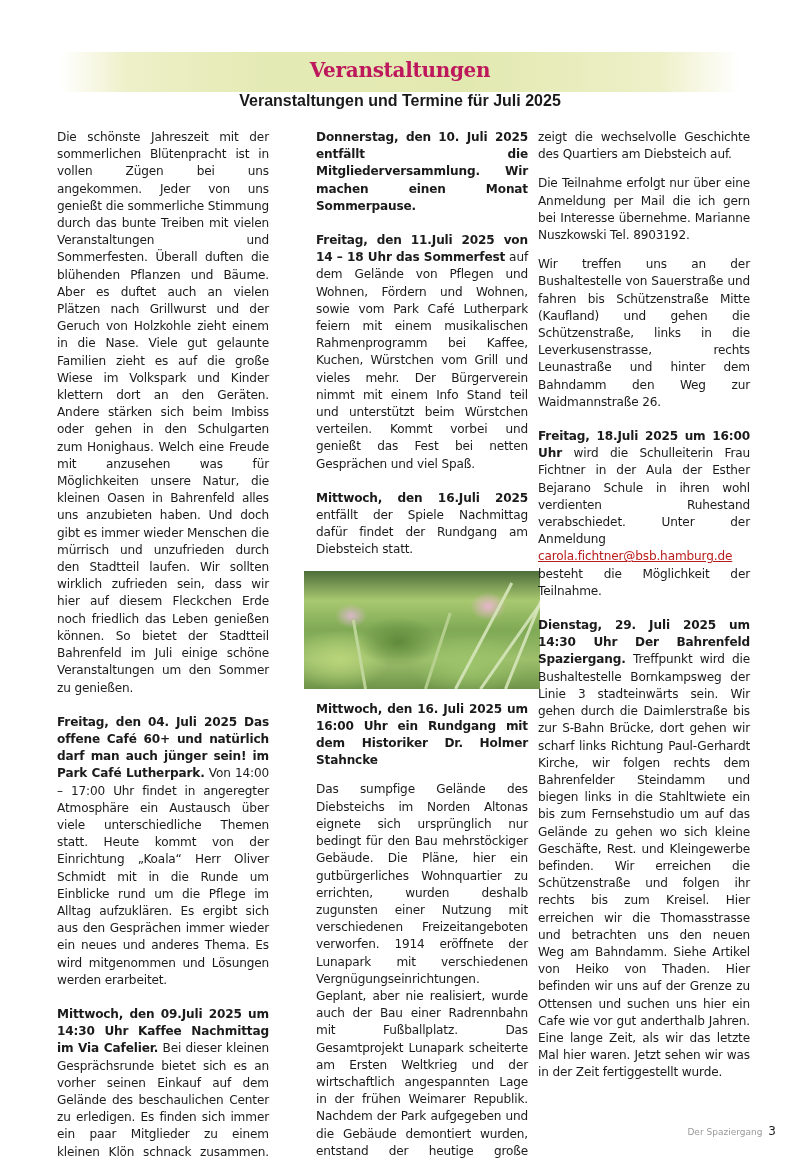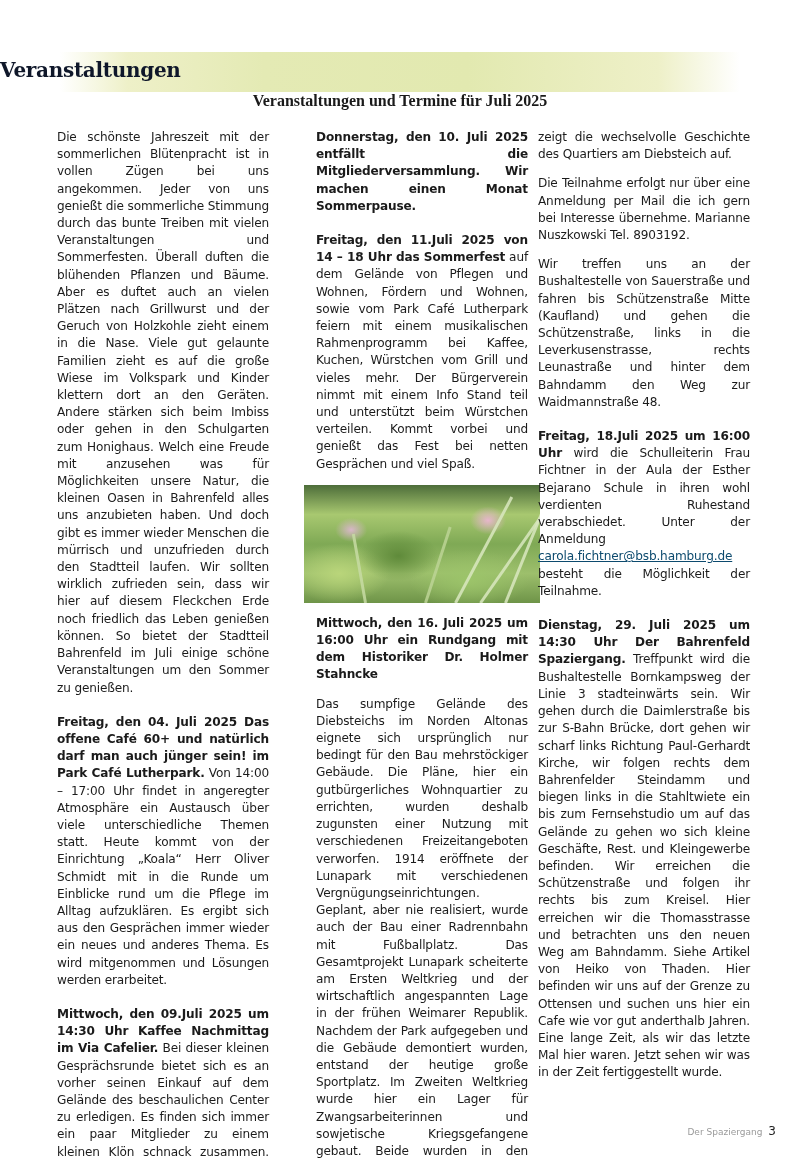--- a/index.html
+++ b/index.html
@@ -2,26 +2,26 @@
 <html><head>
 <meta charset="utf-8">
 <style>
   html, body { margin: 0; padding: 0; background: #ffffff; }
   body { width: 800px; height: 1162px; position: relative; overflow: hidden; font-family: "DejaVu Sans", sans-serif; color: #1b1b1b; }
   .band {
     position: absolute; left: 60px; top: 52px; width: 680px; height: 40px;
     background: linear-gradient(to right, rgba(255,255,255,0) 0%, #eef0c8 10%, #e4eab4 30%, #e2e9b0 60%, #eef0c8 88%, rgba(255,255,255,0) 100%);
   }
   .section-title {
-    position: absolute; left: 0; top: 58px; width: 800px; 
-    font-family: "DejaVu Serif", serif; font-weight: bold; font-size: 20px; color: #0f172a; letter-spacing: -0.3px;
+    position: absolute; left: 0; top: 58px; width: 800px; text-align: center;
+    font-family: "DejaVu Serif", serif; font-weight: bold; font-size: 20px; color: #be185d; letter-spacing: -0.3px;
   }
   .subtitle {
     position: absolute; left: 0; top: 92px; width: 800px; text-align: center;
-    font-family: Liberation Serif, serif; font-weight: bold; font-size: 16px; color: #1a1a1a;
+    font-family: Liberation Sans, sans-serif; font-weight: bold; font-size: 16px; color: #1a1a1a;
   }
   .col {
     position: absolute; top: 117px; width: 236px;
     font-size: 12.1px; line-height: 17.2px; text-align: justify; hyphens: manual; letter-spacing: -0.15px;
   }
   .col1 { left: 45px; }
   .col2 { left: 304px; }
   .col3 { left: 526px; }
   .col p { margin: 12px; }
   .col p.gap { margin-top: 17px; }
@@ -30,21 +30,21 @@
     width: 236px; height: 118px; margin: 6px 0 4px 0; position: relative; overflow: hidden;
     background:
       radial-gradient(ellipse 18px 14px at 78% 30%, #e7b6cc 0%, rgba(231,182,204,0) 100%),
       radial-gradient(ellipse 16px 12px at 20% 38%, #d8b7c8 0%, rgba(216,183,200,0) 100%),
       radial-gradient(ellipse 40px 25px at 40% 60%, #5f8a3a 0%, rgba(95,138,58,0) 100%),
       radial-gradient(ellipse 60px 30px at 70% 80%, #9cc46a 0%, rgba(156,196,106,0) 100%),
       radial-gradient(ellipse 50px 30px at 15% 75%, #b9d57a 0%, rgba(185,213,122,0) 100%),
       linear-gradient(to bottom, #4d6d3a 0%, #a8c870 25%, #7fa955 50%, #9dbf6c 75%, #6e9448 100%);
   }
   .photo .blade { position: absolute; width: 3px; background: #d9e8bf; transform-origin: bottom; opacity: 0.85; }
-  .link { color: #0c4a6e; text-decoration: underline; }
+  .link { color: #b91c1c; text-decoration: underline; }
   .footer {
     position: absolute; right: 24px; top: 1124px; font-size: 9px; color: #9a9a9a;
   }
   .footer .pg { font-size: 12px; color: #222; margin-left: 6px; }
 </style>
 </head>
 <body>
 
 <div class="band"></div>
 <div class="section-title">Veranstaltungen</div>
@@ -52,34 +52,35 @@
 
 <div class="col col1">
   <p>Die schönste Jahreszeit mit der sommerlichen Blütenpracht ist in vollen Zügen bei uns angekommen. Jeder von uns genießt die sommerliche Stimmung durch das bunte Treiben mit vielen Veranstaltungen und Sommerfesten. Überall duften die blühenden Pflanzen und Bäume. Aber es duftet auch an vielen Plätzen nach Grillwurst und der Geruch von Holzkohle zieht einem in die Nase. Viele gut gelaunte Familien zieht es auf die große Wiese im Volkspark und Kinder klettern dort an den Geräten. Andere stärken sich beim Imbiss oder gehen in den Schulgarten zum Honighaus. Welch eine Freude mit anzusehen was für Möglichkeiten unsere Natur, die kleinen Oasen in Bahrenfeld alles uns anzubieten haben. Und doch gibt es immer wieder Menschen die mürrisch und unzufrieden durch den Stadtteil laufen. Wir sollten wirklich zufrieden sein, dass wir hier auf diesem Fleckchen Erde noch friedlich das Leben genießen können. So bietet der Stadtteil Bahrenfeld im Juli einige schöne Veranstaltungen um den Sommer zu genießen.</p>
   <p class="gap"><span class="b">Freitag, den 04. Juli 2025 Das offene Café 60+ und natürlich darf man auch jünger sein! im Park Café Lutherpark.</span><span> Von 14:00 – 17:00 Uhr findet in angeregter Atmosphäre ein Austausch über viele unterschiedliche Themen statt. Heute kommt von der Einrichtung „Koala“ Herr Oliver Schmidt mit in die Runde um Einblicke rund um die Pflege im Alltag aufzuklären. Es ergibt sich aus den Gesprächen immer wieder ein neues und anderes Thema. Es wird mitgenommen und Lösungen werden erarbeitet.</span></p>
   <p class="gap"><span class="b">Mittwoch, den 09.Juli 2025 um 14:30 Uhr Kaffee Nachmittag im Via Cafelier.</span><span> Bei dieser kleinen Gesprächsrunde bietet sich es an vorher seinen Einkauf auf dem Gelände des beschaulichen Center zu erledigen. Es finden sich immer ein paar Mitglieder zu einem kleinen Klön schnack zusammen. Kommen Sie vorbei und machen sie Pause nach ihrem Einkauf! Anmeldung und Fragen bei Petra Liedtke.Tel.: 895565</span></p>
 </div>
 
 <div class="col col2">
   <p class="b">Donnerstag, den 10. Juli 2025 entfällt die Mitgliederversammlung. Wir machen einen Monat Sommerpause.</p>
   <p class="gap"><span class="b">Freitag, den 11.Juli 2025 von 14 – 18 Uhr das Sommerfest</span><span> auf dem Gelände von Pflegen und Wohnen, Fördern und Wohnen, sowie vom Park Café Lutherpark feiern mit einem musikalischen Rahmenprogramm bei Kaffee, Kuchen, Würstchen vom Grill und vieles mehr. Der Bürgerverein nimmt mit einem Info Stand teil und unterstützt beim Würstchen verteilen. Kommt vorbei und genießt das Fest bei netten Gesprächen und viel Spaß.</span></p>
+  <p class="gap"><span class="b">Mittwoch, den 16.Juli 2025</span><span> entfällt der Spiele Nachmittag dafür findet der Rundgang am Diebsteich statt.</span></p>
   <div class="photo" title="Seerosen und Schilf am Diebsteich">
     <div class="blade" style="left:150px;bottom:0;height:120px;transform:rotate(28deg);"></div>
     <div class="blade" style="left:175px;bottom:0;height:110px;transform:rotate(35deg);"></div>
     <div class="blade" style="left:200px;bottom:0;height:100px;transform:rotate(22deg);"></div>
     <div class="blade" style="left:60px;bottom:0;height:70px;transform:rotate(-10deg);background:#c7dba3;"></div>
     <div class="blade" style="left:120px;bottom:0;height:80px;transform:rotate(18deg);background:#bcd495;"></div>
   </div>
   <p class="b">Mittwoch, den 16. Juli 2025 um 16:00 Uhr ein Rundgang mit dem Historiker Dr. Holmer Stahncke</p>
   <p>Das sumpfige Gelände des Diebsteichs im Norden Altonas eignete sich ursprünglich nur bedingt für den Bau mehrstöckiger Gebäude. Die Pläne, hier ein gutbürgerliches Wohnquartier zu errichten, wurden deshalb zugunsten einer Nutzung mit verschiedenen Freizeitangeboten verworfen. 1914 eröffnete der Lunapark mit verschiedenen Vergnügungseinrichtungen. Geplant, aber nie realisiert, wurde auch der Bau einer Radrennbahn mit Fußballplatz. Das Gesamtprojekt Lunapark scheiterte am Ersten Weltkrieg und der wirtschaftlich angespannten Lage in der frühen Weimarer Republik. Nachdem der Park aufgegeben und die Gebäude demontiert wurden, entstand der heutige große Sportplatz. Im Zweiten Weltkrieg wurde hier ein Lager für Zwangsarbeiterinnen und sowjetische Kriegsgefangene gebaut. Beide wurden in den letzten Kriegstagen zerstört. Der Historiker Dr. Holmer Stahncke</p>
 </div>
 
 <div class="col col3">
   <p>zeigt die wechselvolle Geschichte des Quartiers am Diebsteich auf.</p>
   <p>Die Teilnahme erfolgt nur über eine Anmeldung per Mail die ich gern bei Interesse übernehme. Marianne Nuszkowski Tel. 8903192.</p>
-  <p>Wir treffen uns an der Bushaltestelle von Sauerstraße und fahren bis Schützenstraße Mitte (Kaufland) und gehen die Schützenstraße, links in die Leverkusenstrasse, rechts Leunastraße und hinter dem Bahndamm den Weg zur Waidmannstraße 48.</p>
+  <p>Wir treffen uns an der Bushaltestelle von Sauerstraße und fahren bis Schützenstraße Mitte (Kaufland) und gehen die Schützenstraße, links in die Leverkusenstrasse, rechts Leunastraße und hinter dem Bahndamm den Weg zur Waidmannstraße 26.</p>
   <p class="gap"><span class="b">Freitag, 18.Juli 2025 um 16:00 Uhr</span><span> wird die Schulleiterin Frau Fichtner in der Aula der Esther Bejarano Schule in ihren wohl verdienten Ruhestand verabschiedet. Unter der Anmeldung </span><span class="link">carola.fichtner@bsb.hamburg.de</span><span> besteht die Möglichkeit der Teilnahme.</span></p>
   <p class="gap"><span class="b">Dienstag, 29. Juli 2025 um 14:30 Uhr Der Bahrenfeld Spaziergang.</span><span> Treffpunkt wird die Bushaltestelle Bornkampsweg der Linie 3 stadteinwärts sein. Wir gehen durch die Daimlerstraße bis zur S-Bahn Brücke, dort gehen wir scharf links Richtung Paul-Gerhardt Kirche, wir folgen rechts dem Bahrenfelder Steindamm und biegen links in die Stahltwiete ein bis zum Fernsehstudio um auf das Gelände zu gehen wo sich kleine Geschäfte, Rest. und Kleingewerbe befinden. Wir erreichen die Schützenstraße und folgen ihr rechts bis zum Kreisel. Hier erreichen wir die Thomasstrasse und betrachten uns den neuen Weg am Bahndamm. Siehe Artikel von Heiko von Thaden. Hier befinden wir uns auf der Grenze zu Ottensen und suchen uns hier ein Cafe wie vor gut anderthalb Jahren. Eine lange Zeit, als wir das letzte Mal hier waren. Jetzt sehen wir was in der Zeit fertiggestellt wurde.</span></p>
 </div>
 
 <div class="footer">
   <span>Der Spaziergang</span><span class="pg">3</span>
 </div>
 
 </body></html>

